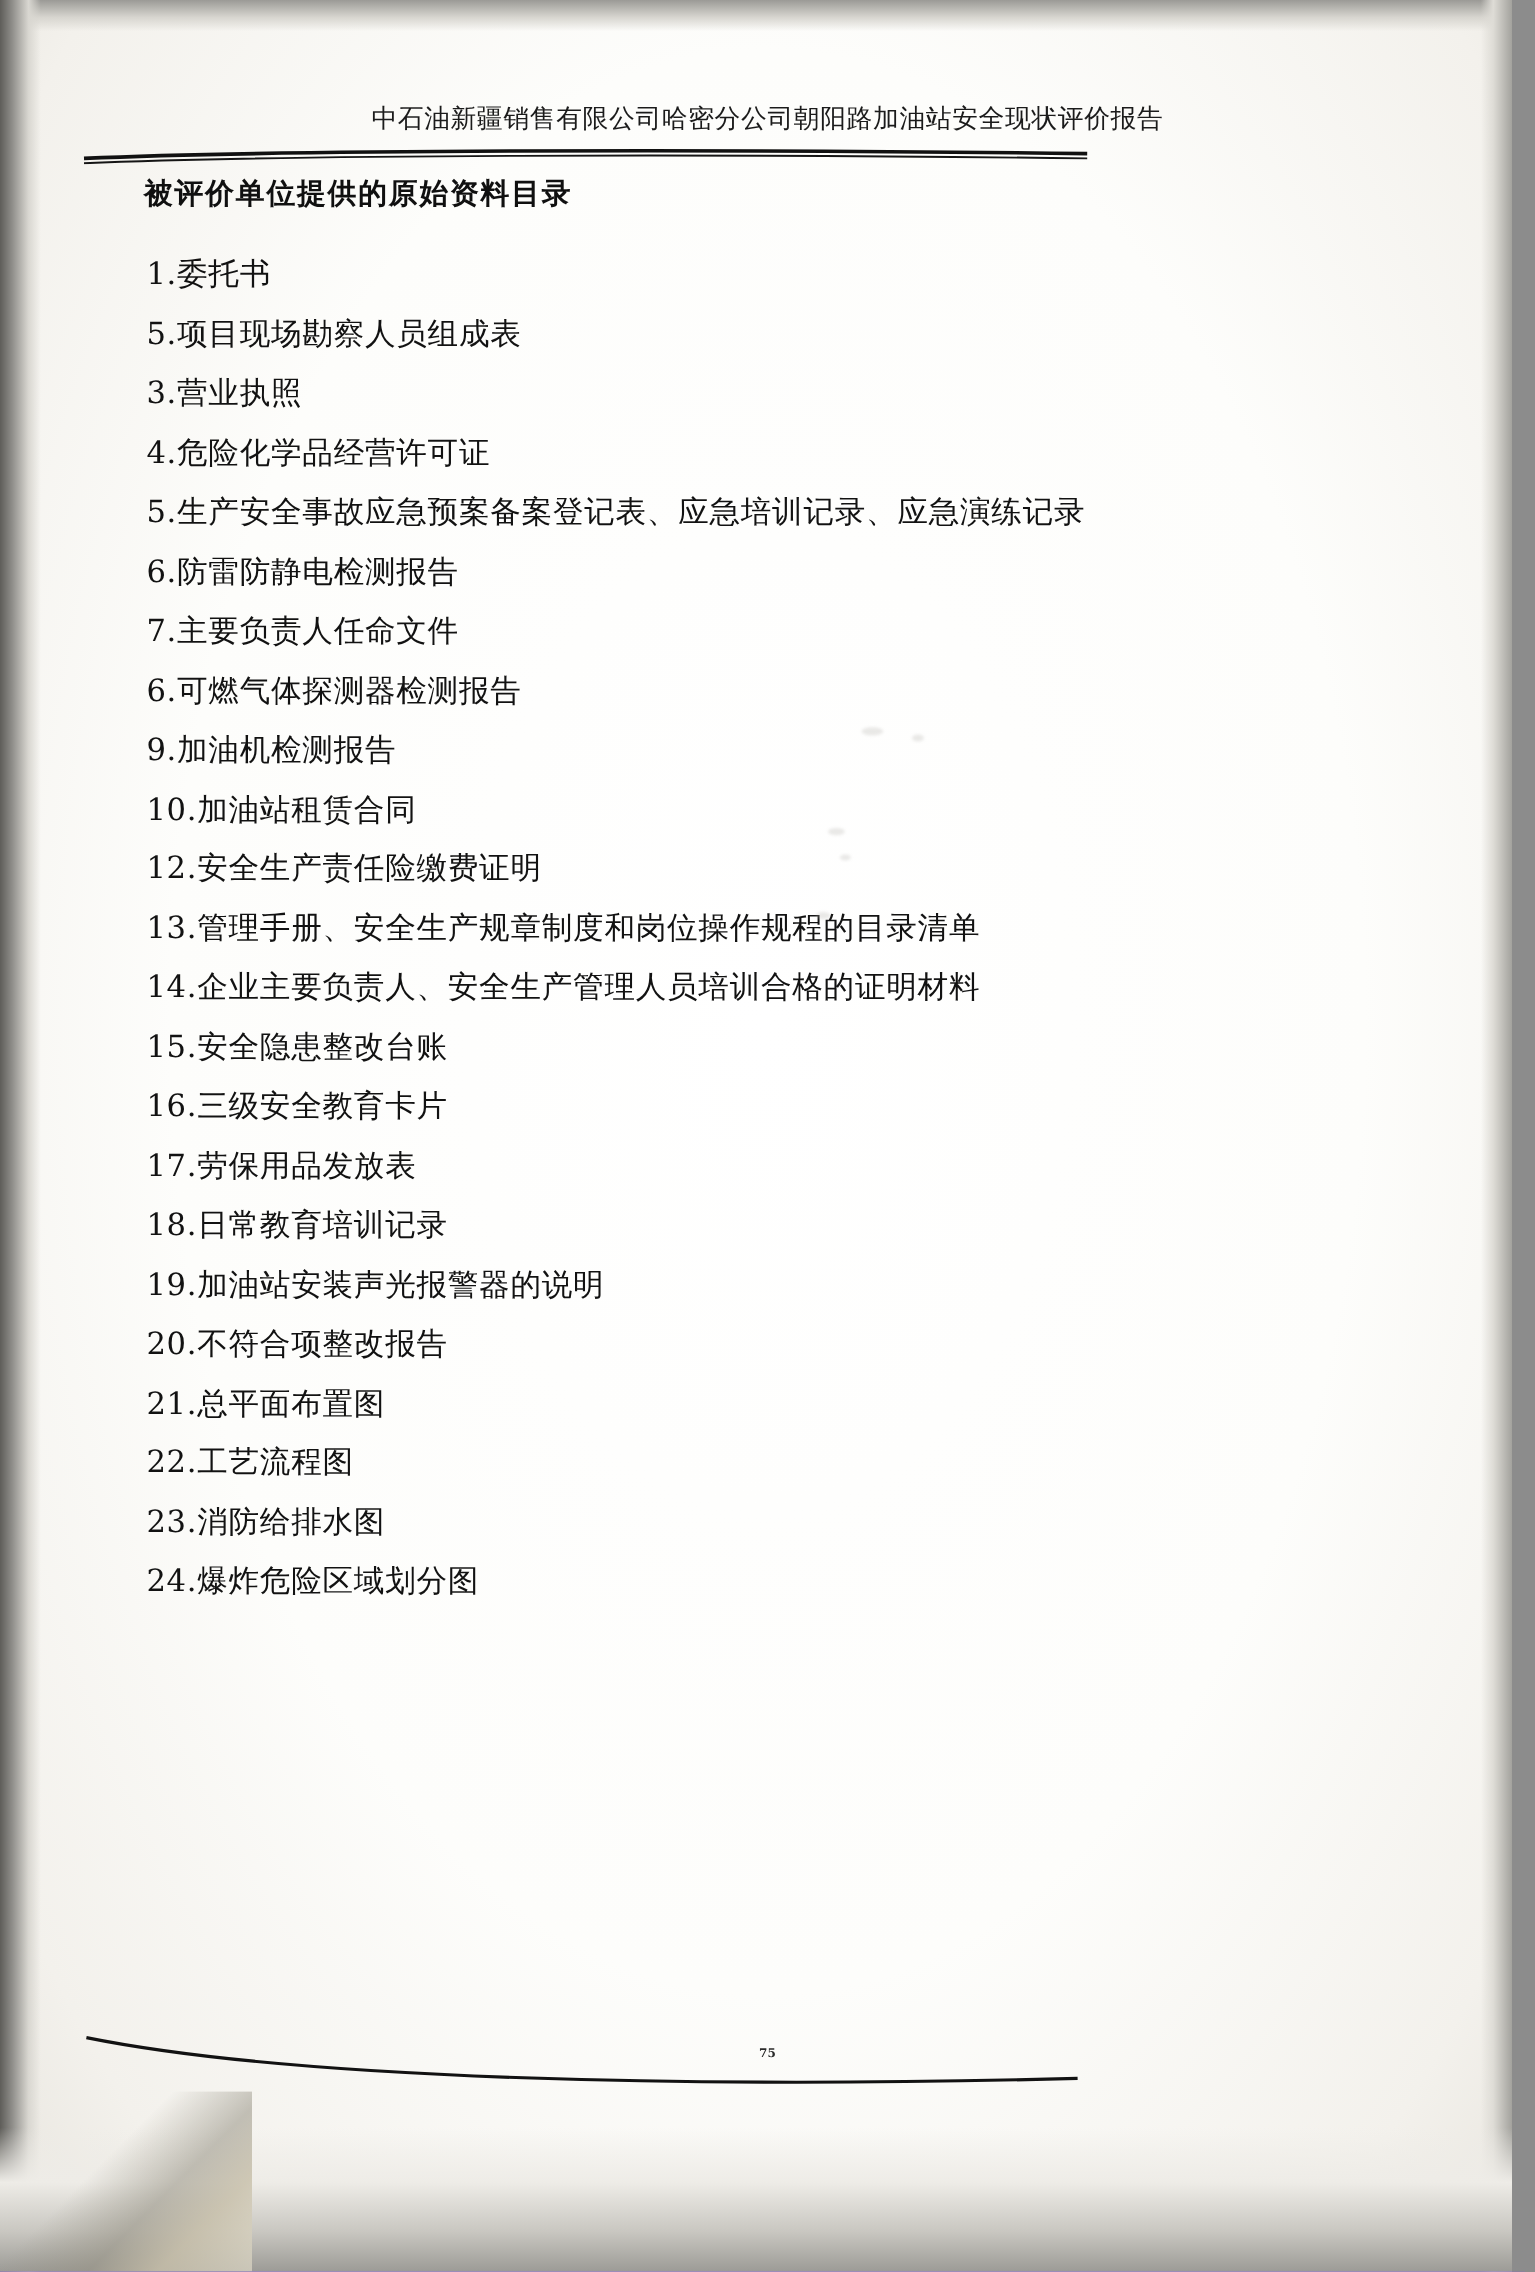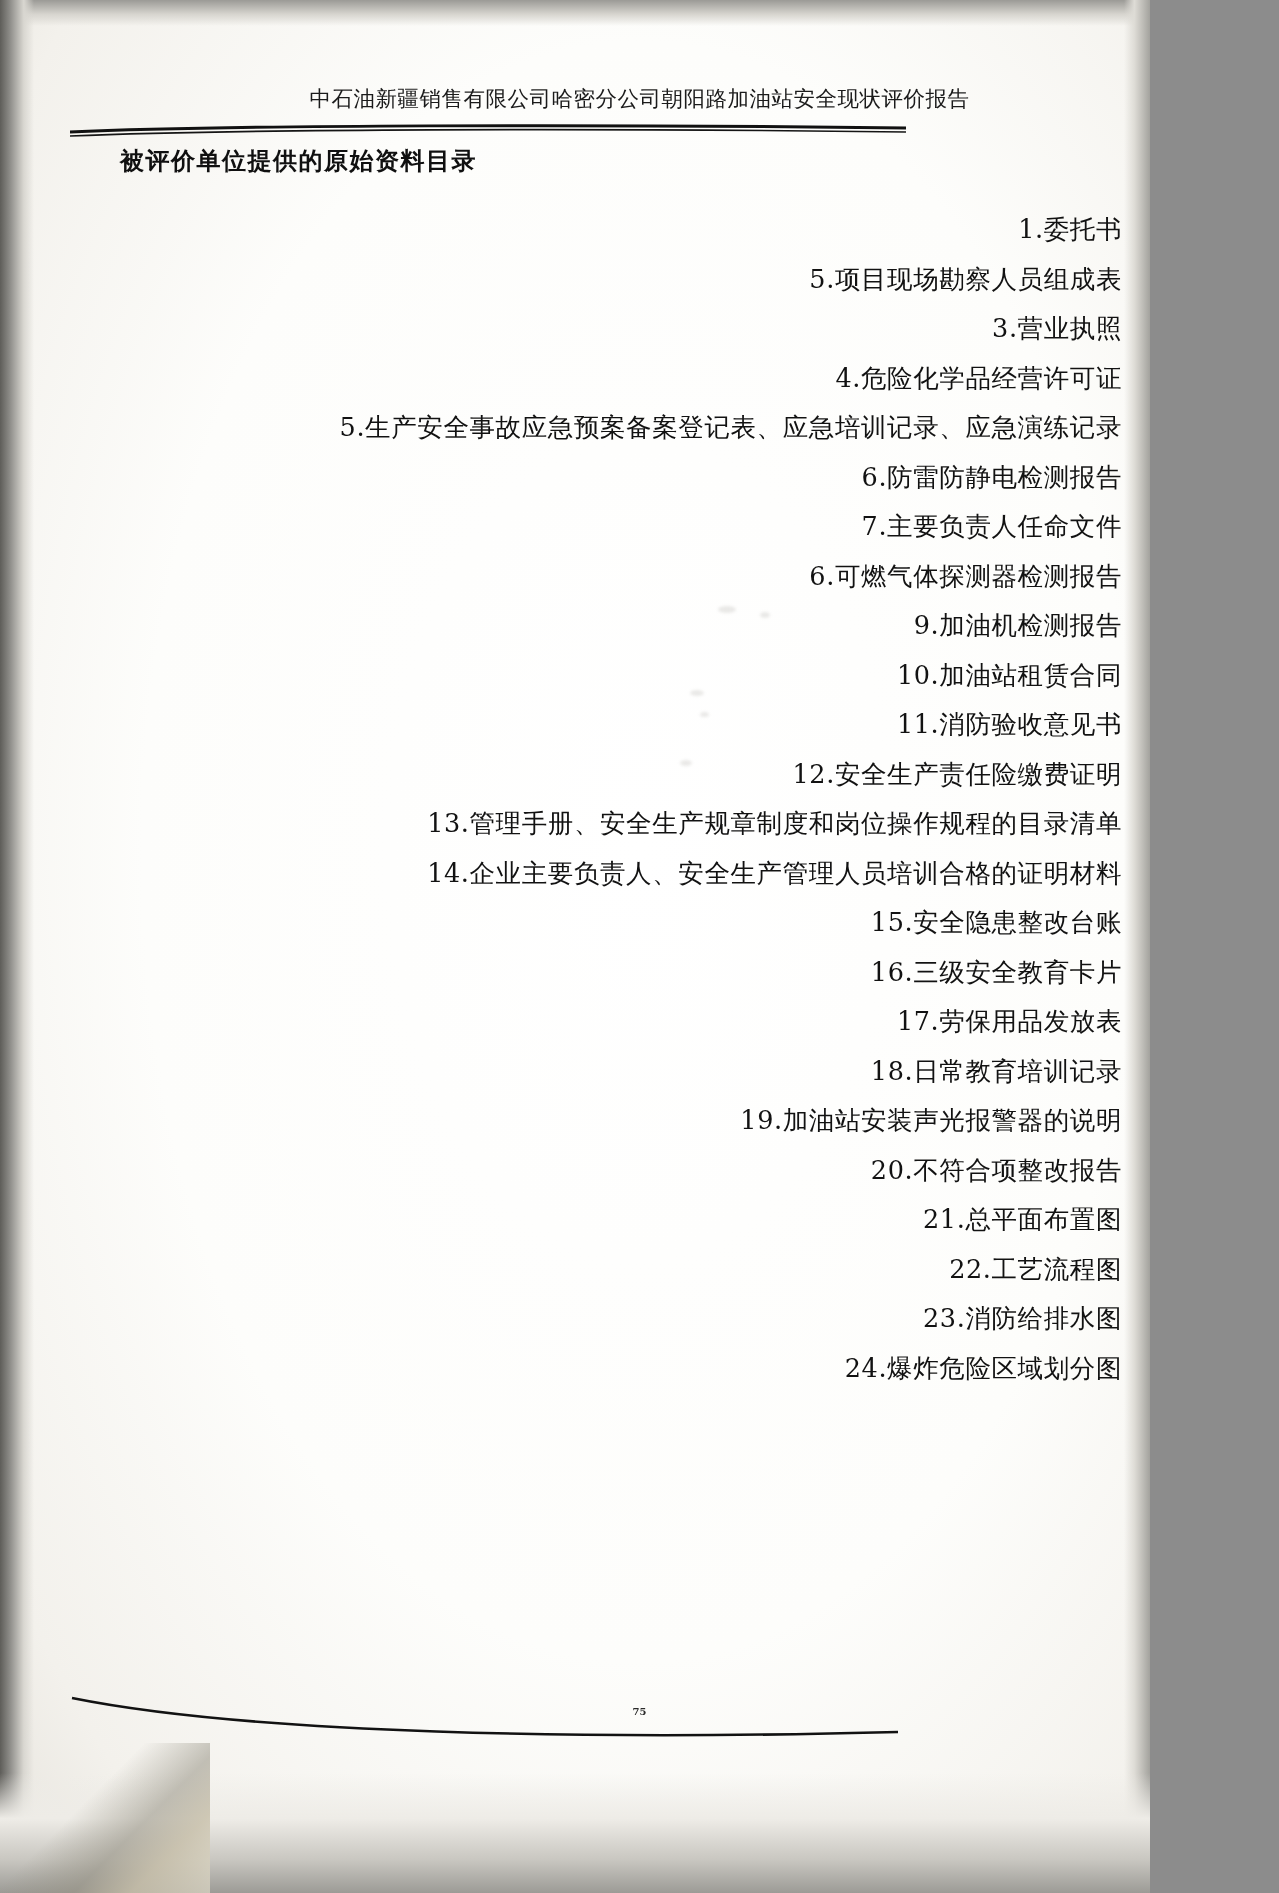--- a/index.html
+++ b/index.html
@@ -8,21 +8,21 @@
     background: #8c8c8c;
   }
   body {
     width: 1279px;
     height: 1893px;
     overflow: hidden;
     font-family: "DejaVu Sans", sans-serif;
   }
   .page {
     position: relative;
-    width: 1150px;
+    width: 1260px;
     height: 1893px;
     background: #8b5cf6;
     overflow: hidden;
   }
   
   .paper {
     position: absolute;
     left: 0; top: 0;
     width: 1279px;
     height: 1893px;
@@ -108,21 +108,20 @@
     top: 205px;
     width: 1000px;
   }
   .item {
     font-family: "DejaVu Serif", serif;
     font-size: 25.5px;
     line-height: 49.5px;
     color: #121212;
     letter-spacing: 0.6px;
     white-space: nowrap;
-    text-align: right;
   }
 
   
   .smudge {
     position: absolute;
     border-radius: 50%;
     background: #b9b7b2;
     opacity: 0.30;
     filter: blur(1.4px);
   }
@@ -170,21 +169,20 @@
       <div class="item">1.委托书</div>
       <div class="item">5.项目现场勘察人员组成表</div>
       <div class="item">3.营业执照</div>
       <div class="item">4.危险化学品经营许可证</div>
       <div class="item">5.生产安全事故应急预案备案登记表、应急培训记录、应急演练记录</div>
       <div class="item">6.防雷防静电检测报告</div>
       <div class="item">7.主要负责人任命文件</div>
       <div class="item">6.可燃气体探测器检测报告</div>
       <div class="item">9.加油机检测报告</div>
       <div class="item">10.加油站租赁合同</div>
-      <div class="item">11.消防验收意见书</div>
       <div class="item">12.安全生产责任险缴费证明</div>
       <div class="item">13.管理手册、安全生产规章制度和岗位操作规程的目录清单</div>
       <div class="item">14.企业主要负责人、安全生产管理人员培训合格的证明材料</div>
       <div class="item">15.安全隐患整改台账</div>
       <div class="item">16.三级安全教育卡片</div>
       <div class="item">17.劳保用品发放表</div>
       <div class="item">18.日常教育培训记录</div>
       <div class="item">19.加油站安装声光报警器的说明</div>
       <div class="item">20.不符合项整改报告</div>
       <div class="item">21.总平面布置图</div>

